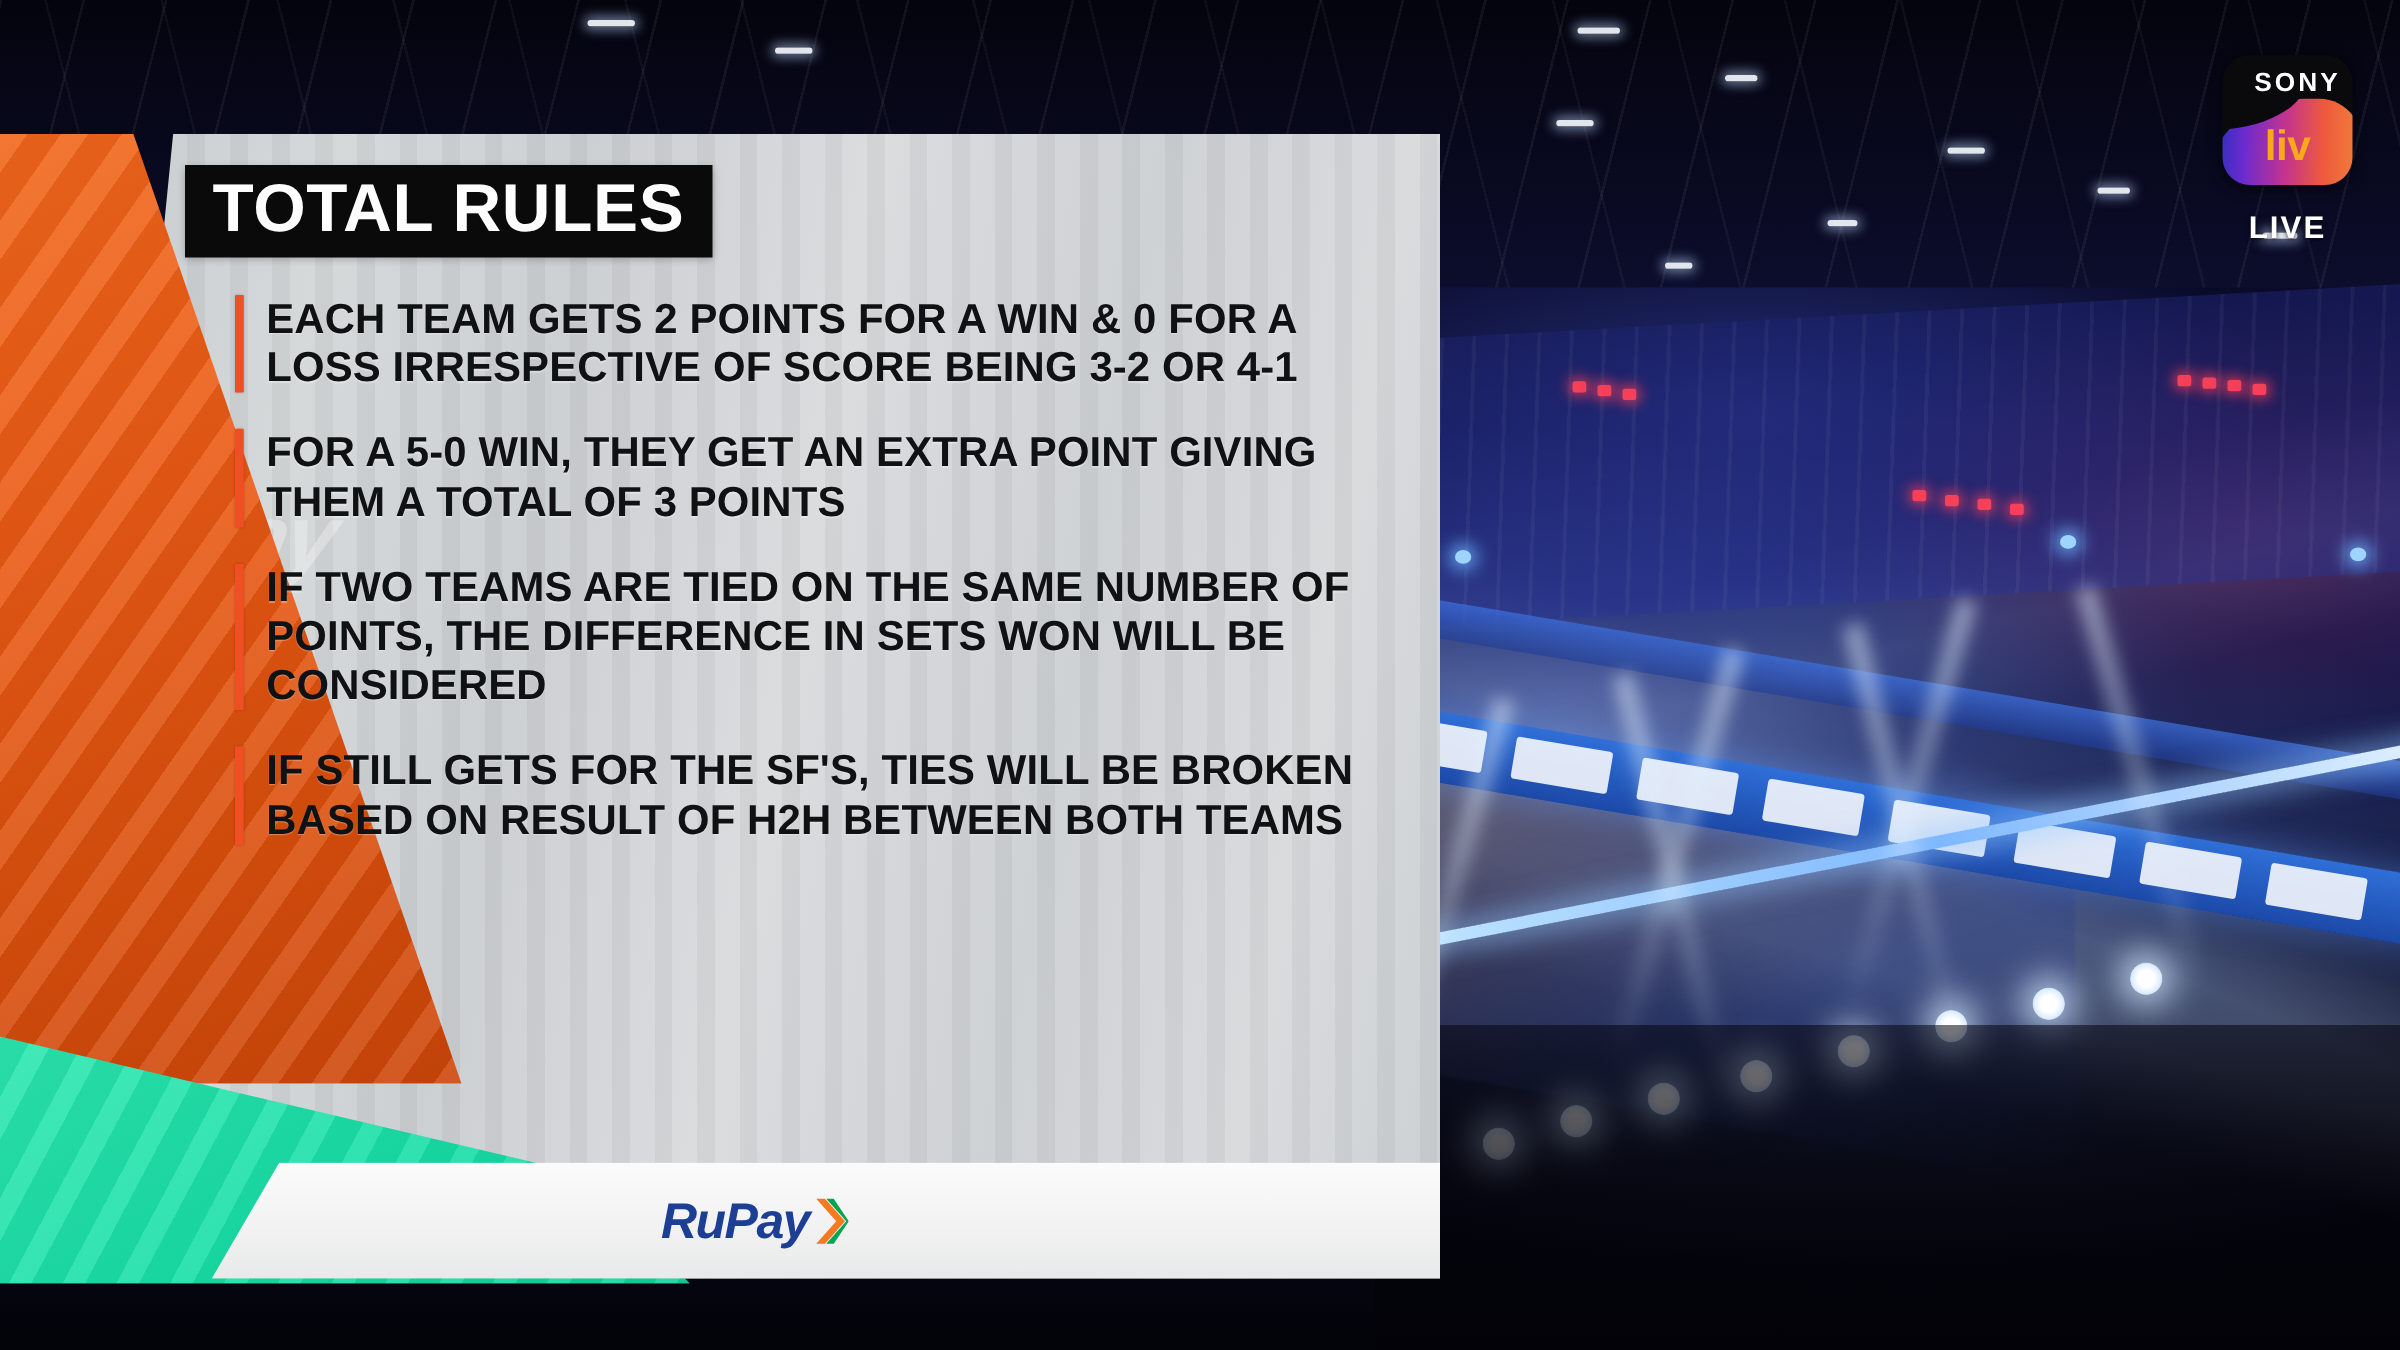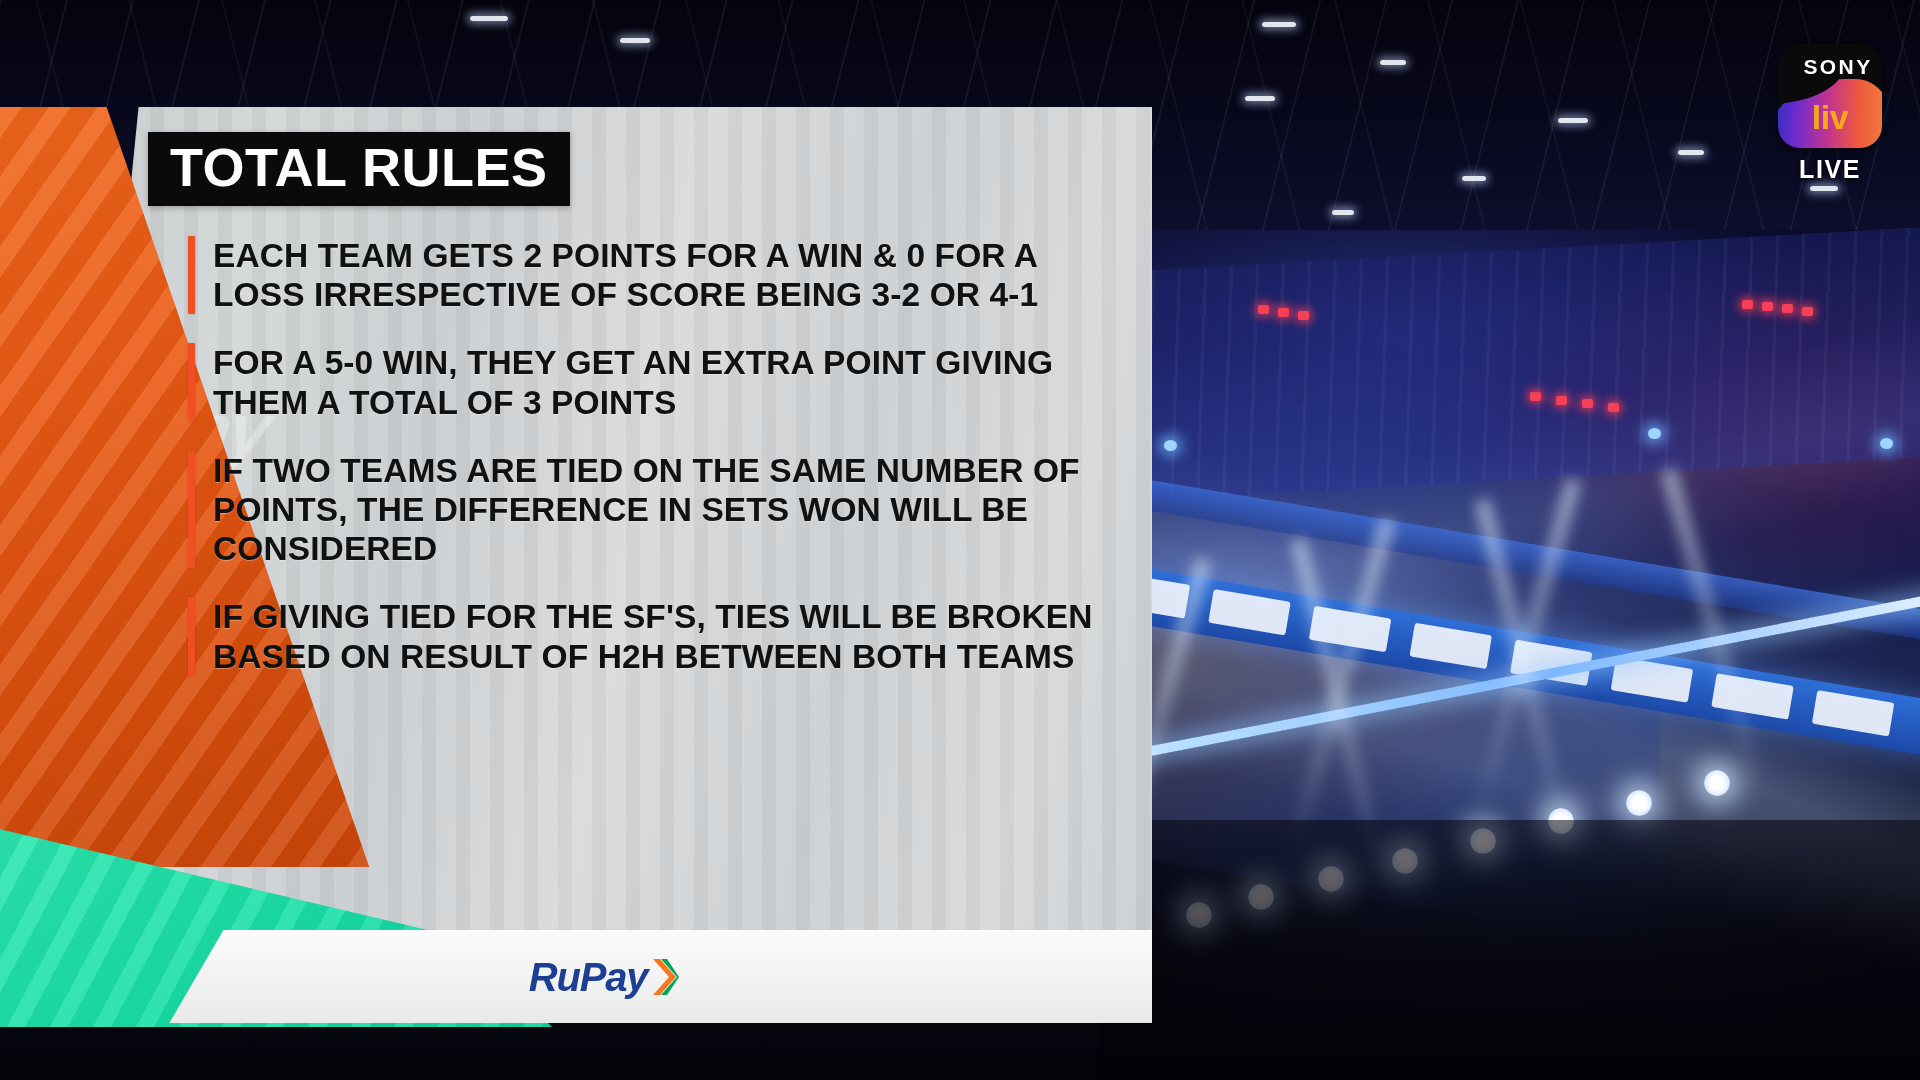--- a/index.html
+++ b/index.html
@@ -182,21 +182,21 @@
   }
   #sony-word{
     position:absolute; left:16px; right:0; top:12px; text-align:center;
     font:700 21px/1 "Liberation Sans", sans-serif; color:#ffffff; letter-spacing:2.4px;
   }
   #liv-word{
     position:absolute; left:0; right:0; bottom:14px; text-align:center;
     font:700 34px/1 "Liberation Sans", sans-serif; color:#f7a81b; letter-spacing:-0.5px;
   }
   #live-word{
-    margin-top:9px; font:700 25px/1 "Liberation Sans", sans-serif;
+    margin-top:22px; font:700 25px/1 "Liberation Sans", sans-serif;
     color:#ffffff; letter-spacing:1.6px;
     text-shadow:0 1px 4px rgba(0,0,0,0.8);
   }
 </style>
 </head>
 <body>
 
 <div id="stage-bg">
 
   <div id="ceiling"></div>
@@ -289,21 +289,21 @@
         <div class="rule-text">FOR A 5-0 WIN, THEY GET AN EXTRA POINT GIVING THEM A TOTAL OF 3 POINTS</div>
       </div>
 
       <div class="rule">
         <div class="rule-bar"></div>
         <div class="rule-text">IF TWO TEAMS ARE TIED ON THE SAME NUMBER OF POINTS, THE DIFFERENCE IN SETS WON WILL BE CONSIDERED</div>
       </div>
 
       <div class="rule">
         <div class="rule-bar"></div>
-        <div class="rule-text">IF GIVING TIED FOR THE SF'S, TIES WILL BE BROKEN BASED ON RESULT OF H2H BETWEEN BOTH TEAMS</div>
+        <div class="rule-text">IF STILL GETS FOR THE SF'S, TIES WILL BE BROKEN BASED ON RESULT OF H2H BETWEEN BOTH TEAMS</div>
       </div>
 
     </div>
   </div>
 
   <div id="footer-bar">
     <div id="rupay-logo">
       <span id="rupay-word">RuPay</span>
       <svg id="rupay-chev" viewBox="0 0 30 42">
         <path d="M4 3 L20 21 L4 39 L11 39 L27 21 L11 3 Z" fill="#f47920"></path>

